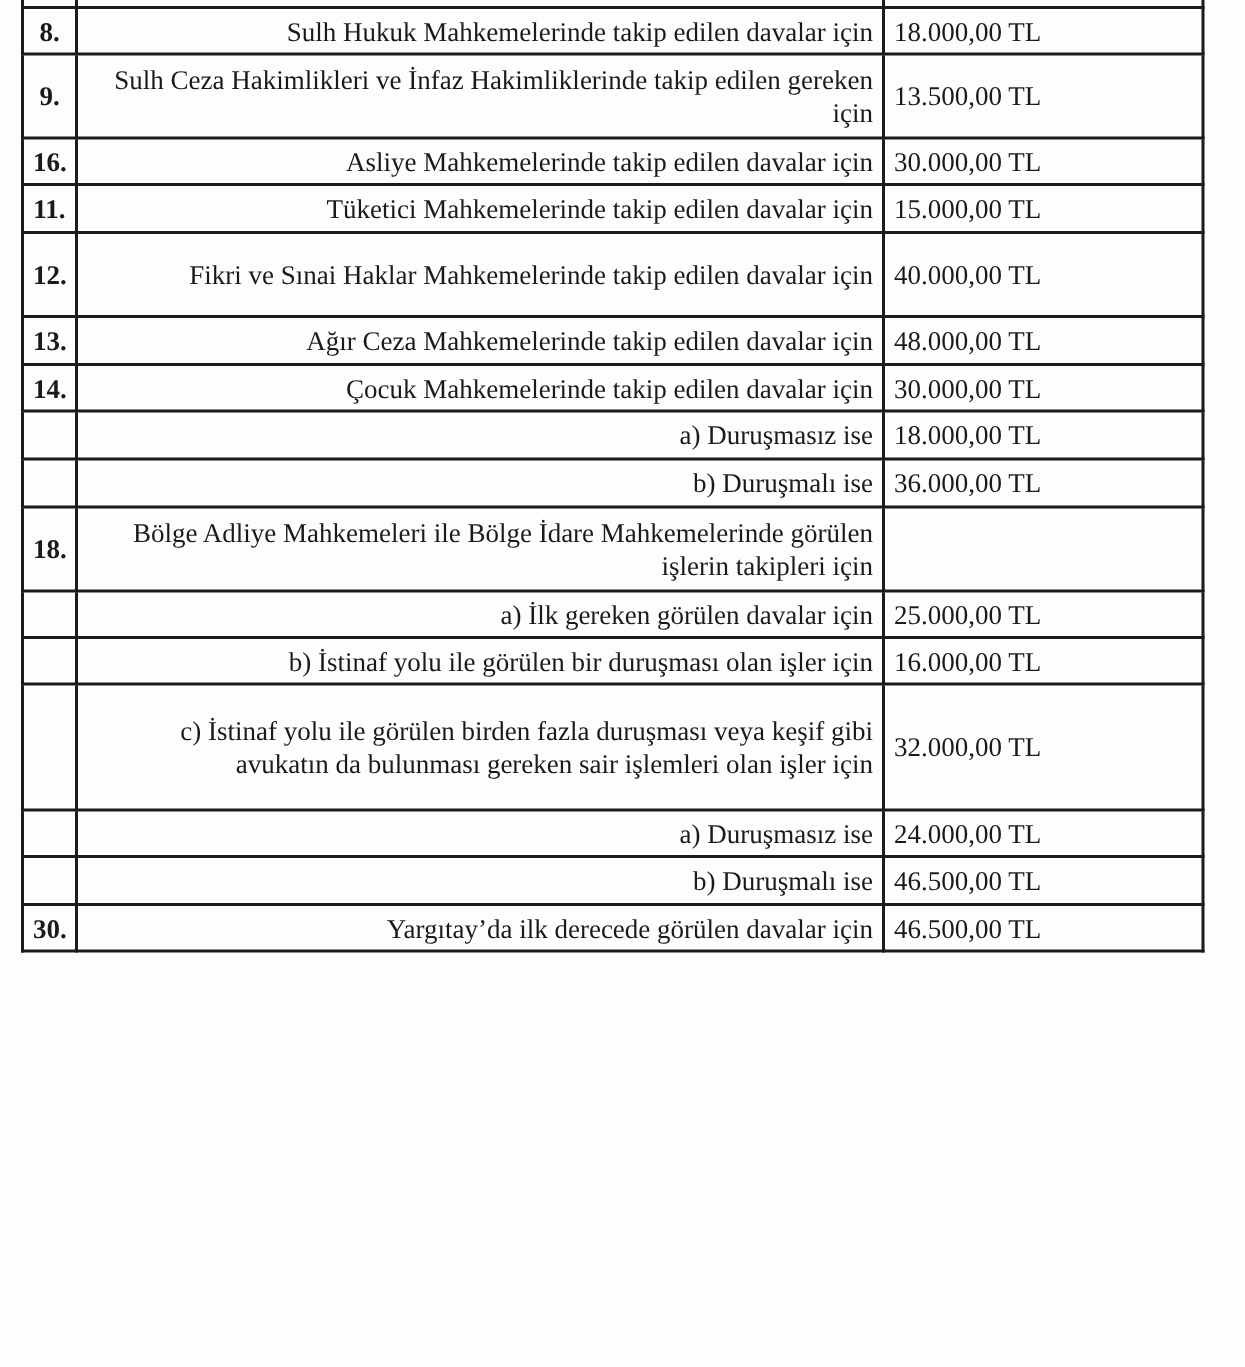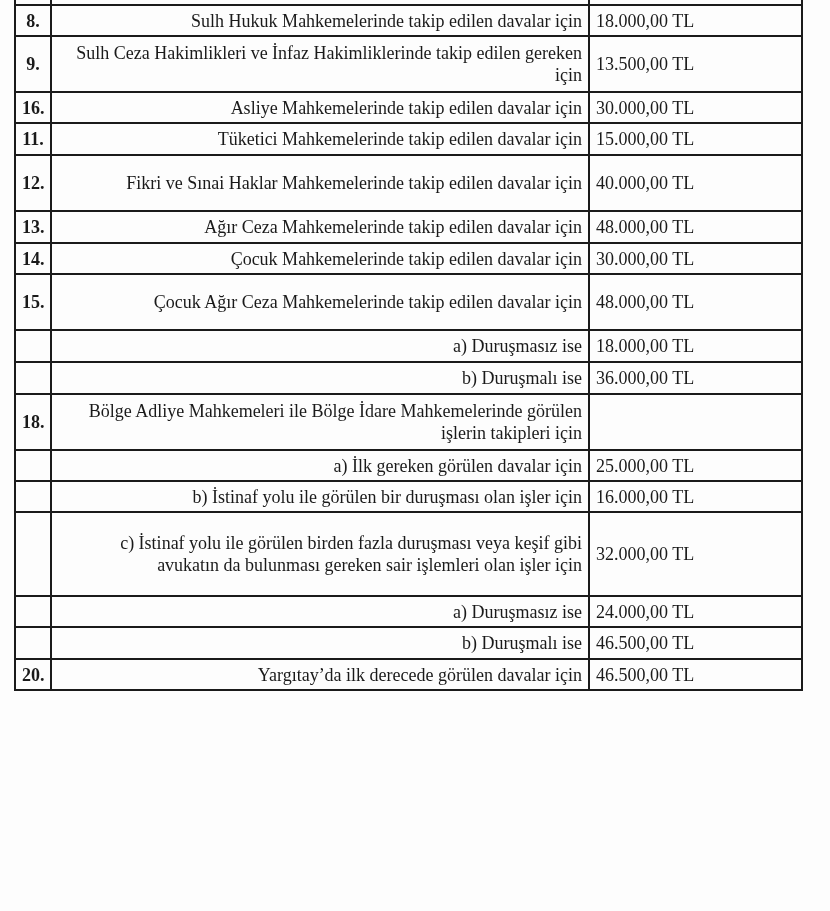--- a/index.html
+++ b/index.html
@@ -65,25 +65,20 @@
       <tr class="h34">
         <td class="num">13.</td>
         <td class="desc">Ağır Ceza Mahkemelerinde takip edilen davalar için</td>
         <td class="amt">48.000,00 TL</td>
       </tr>
       <tr class="h33">
         <td class="num">14.</td>
         <td class="desc">Çocuk Mahkemelerinde takip edilen davalar için</td>
         <td class="amt">30.000,00 TL</td>
       </tr>
-      <tr class="h58">
-        <td class="num">15.</td>
-        <td class="desc">Çocuk Ağır Ceza Mahkemelerinde takip edilen davalar için</td>
-        <td class="amt">48.000,00 TL</td>
-      </tr>
       <tr class="h34">
         <td class="num"></td>
         <td class="desc">a) Duruşmasız ise</td>
         <td class="amt">18.000,00 TL</td>
       </tr>
       <tr class="h34">
         <td class="num"></td>
         <td class="desc">b) Duruşmalı ise</td>
         <td class="amt">36.000,00 TL</td>
       </tr>
@@ -111,19 +106,19 @@
         <td class="num"></td>
         <td class="desc">a) Duruşmasız ise</td>
         <td class="amt">24.000,00 TL</td>
       </tr>
       <tr class="h34">
         <td class="num"></td>
         <td class="desc">b) Duruşmalı ise</td>
         <td class="amt">46.500,00 TL</td>
       </tr>
       <tr class="h33">
-        <td class="num">20.</td>
+        <td class="num">30.</td>
         <td class="desc">Yargıtay’da ilk derecede görülen davalar için</td>
         <td class="amt">46.500,00 TL</td>
       </tr>
     </tbody>
   </table>
 </div>
 
 </body></html>

